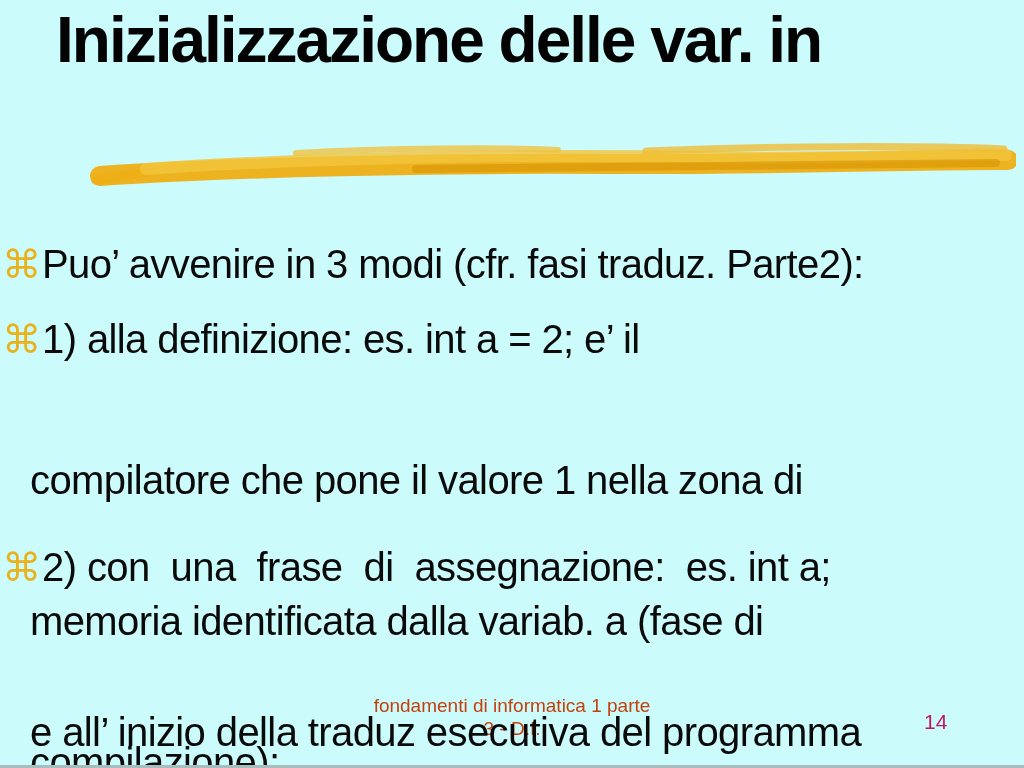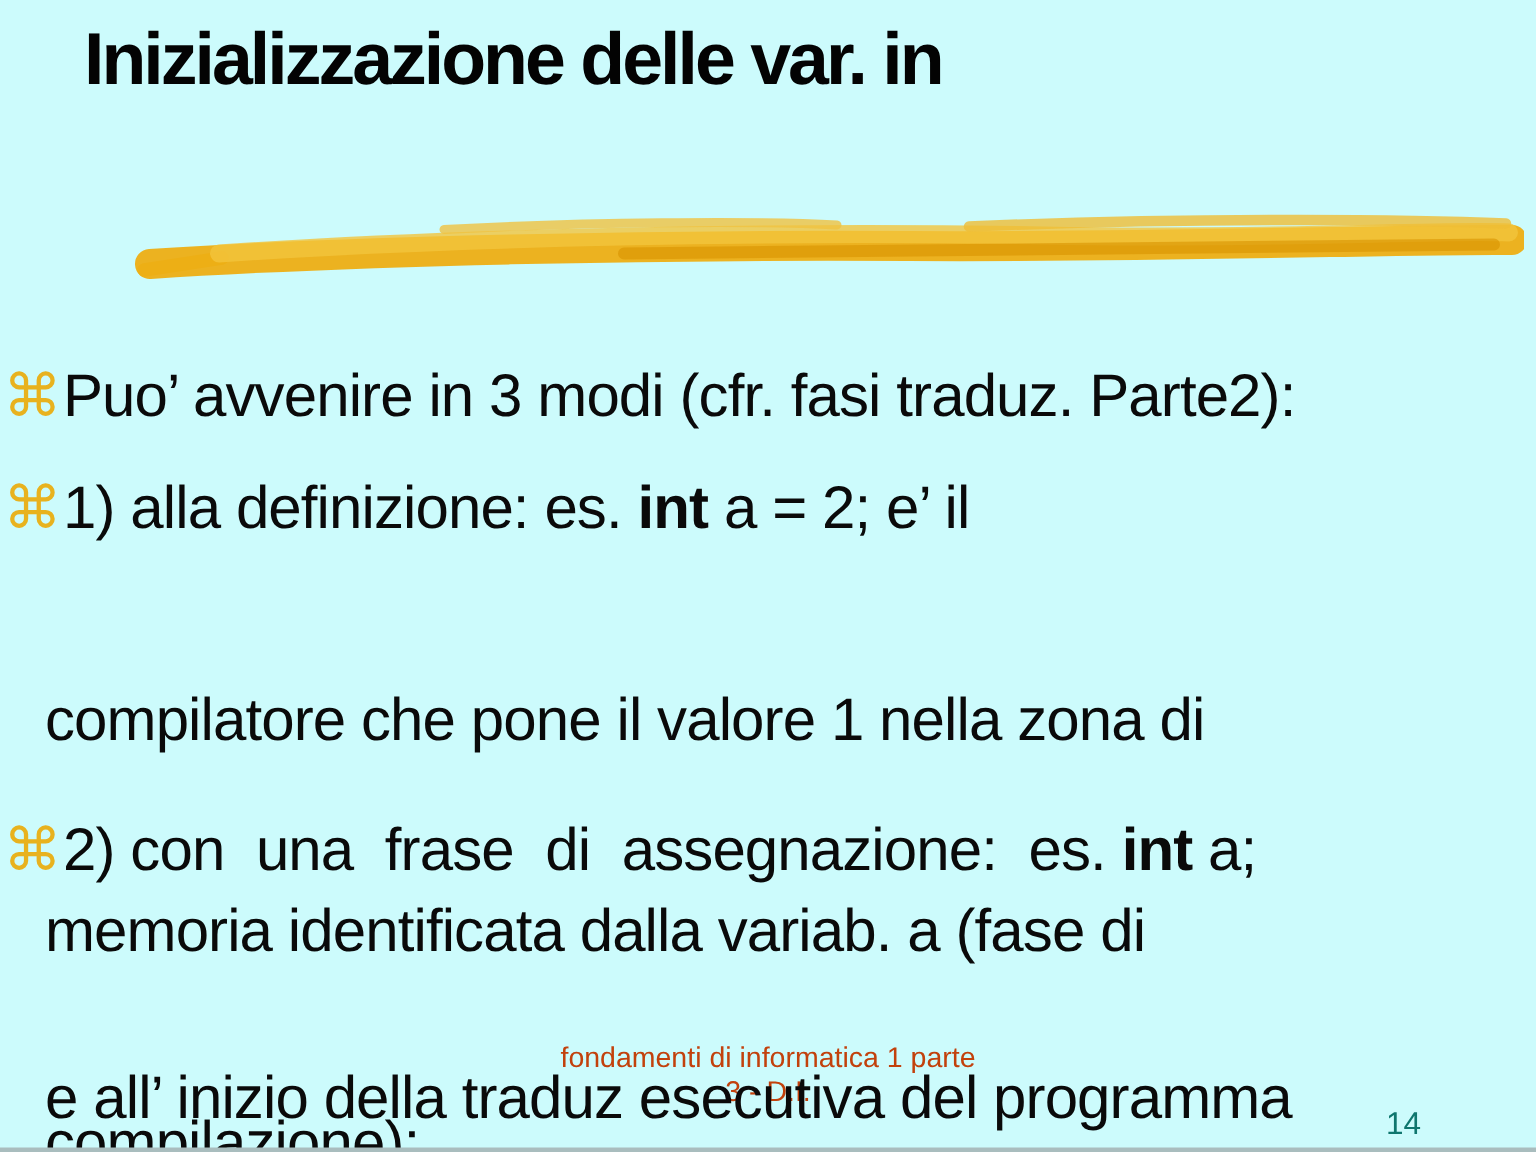--- a/index.html
+++ b/index.html
@@ -7,58 +7,58 @@
     position:relative;
     width:1024px;height:768px;
     background:#CCFBFC;
     overflow:hidden;
     font-family:"Liberation Sans","DejaVu Sans",sans-serif;
     color:#0a0a0a;
   }
   
   .title{
     position:absolute;left:56px;top:6px;width:950px;
-    font-weight:700;font-size:49px;line-height:68px;
+    font-weight:700;font-size:64px;line-height:68px;
     color:#030303;letter-spacing:-2px;
     z-index:2;
   }
   
   .hl{position:absolute;left:86px;top:138px;z-index:1;}
   
   .bullet{position:absolute;left:2px;z-index:2;white-space:pre;letter-spacing:-0.6px;}
   .b1{top:144px;font-size:40px;line-height:48px;}
   .b2{top:222px;font-size:40px;line-height:47px;}
   .b3{top:430px;font-size:40px;line-height:55px;}
   .b4{top:652px;font-size:39px;line-height:53px;}
   .line{white-space:pre;}
   .cont{padding-left:28px;}
   .glyph{
     font-family:"DejaVu Sans",sans-serif;
     color:#E8B21E;
     display:inline-block;width:40px;
     font-size:0.98em;
     letter-spacing:0;
   }
-  .bold{font-weight:700;}
+  .bold{font-weight:400;}
   .u{
     text-decoration-thickness:3.5px;
     text-underline-offset:6px;
     text-align:center;
   }
   
   .footer{
     position:absolute;left:0;top:694px;width:100%;
     text-align:center;
     font-size:19px;line-height:23px;
     color:#c2410c;
     z-index:0;letter-spacing:0;
   }
   .pagenum{
     position:absolute;left:924px;top:710px;
-    font-size:21px;color:#0f766e;z-index:0;margin-top:28px;
+    font-size:21px;color:#be185d;z-index:0;
   }
   .bottom-edge{
     position:absolute;left:0;bottom:0;width:100%;height:3px;
     background:#A9BDBE;z-index:4;
   }
 </style>
 </head>
 <body>
 
 <div class="slide">

